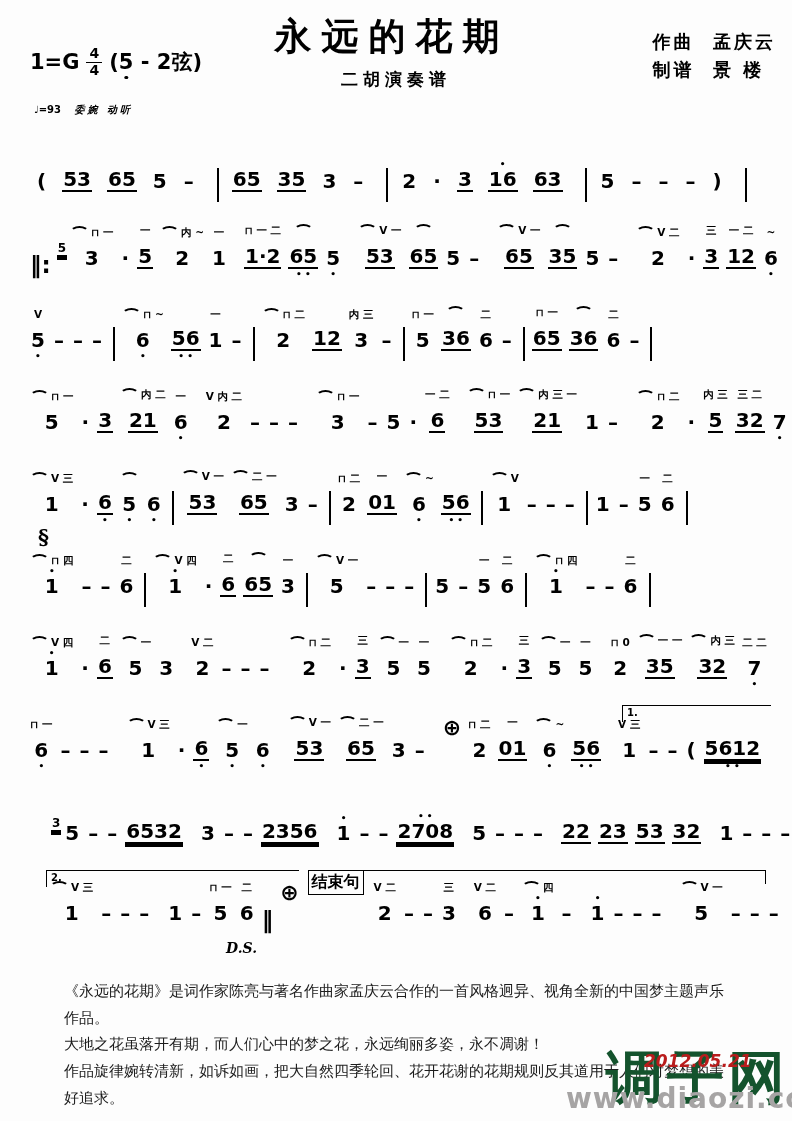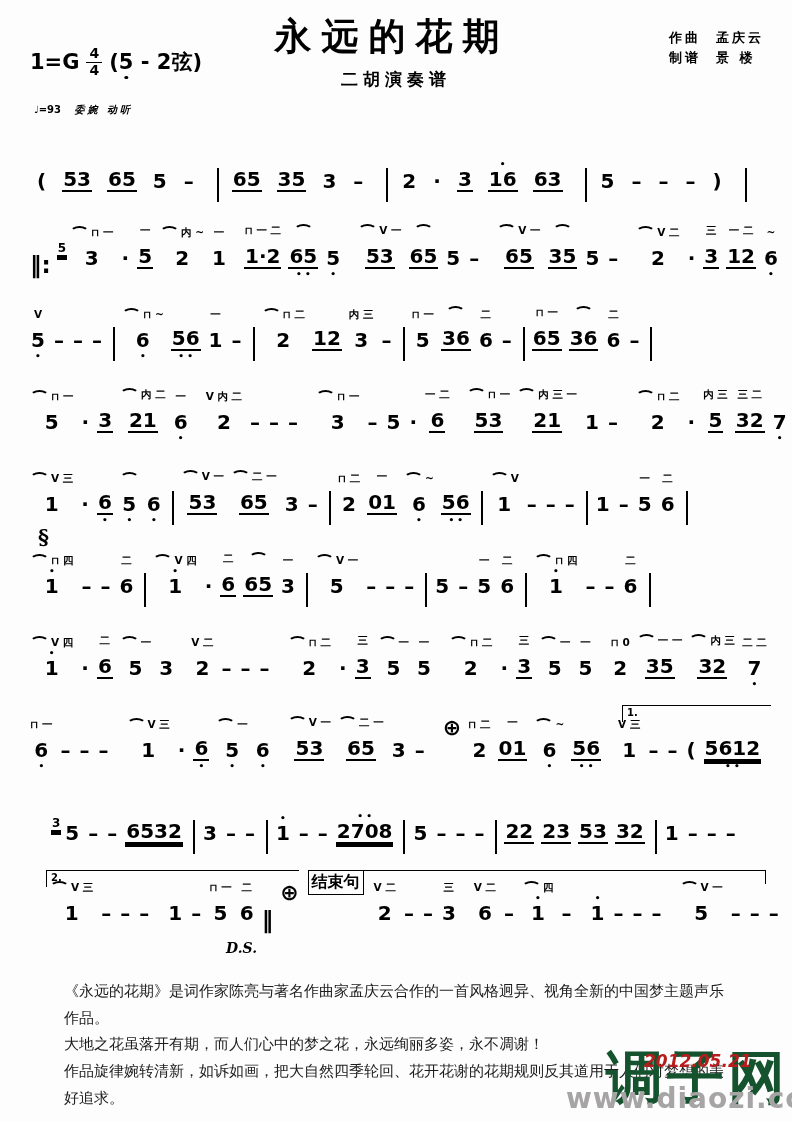--- a/index.html
+++ b/index.html
@@ -9,21 +9,21 @@
   .hdr{position:relative;height:132px;}
   .title{position:absolute;left:0;right:8px;top:12px;text-align:center;font-size:37px;font-weight:700;
          letter-spacing:10px;font-family:"DejaVu Serif","Liberation Serif",serif;}
   .subtitle{position:absolute;left:0;right:0;top:68px;text-align:center;font-size:17px;font-weight:700;letter-spacing:5px;}
   .keysig{position:absolute;left:30px;top:46px;font-size:21px;font-weight:700;display:flex;align-items:center;}
   .meter{display:inline-flex;flex-direction:column;align-items:center;font-size:14px;line-height:1.1;margin:0 7px;font-weight:700;}
   .meter i{font-style:normal;}
   .meter i:first-child{border-bottom:1.6px solid #000;padding:0 3px 1px;}
   .lowdot{position:relative;}
   .lowdot::after{content:"";position:absolute;left:50%;bottom:-5px;width:3.4px;height:3.4px;background:#000;border-radius:50%;transform:translateX(-50%);}
-  .credits{position:absolute;right:28px;top:28px;font-size:13px;font-weight:700;line-height:1.55;letter-spacing:3px;
+  .credits{position:absolute;right:16px;top:28px;font-size:18px;font-weight:700;line-height:1.55;letter-spacing:3px;
            font-family:"DejaVu Serif","Liberation Serif",serif;}
   .tempo{position:absolute;left:34px;top:103px;font-size:10px;font-weight:700;}
   .tempo .expr{font-style:italic;margin-left:10px;letter-spacing:3px;}
   
   .systems{padding:4px 24px 0 30px;}
   .line{display:flex;align-items:flex-end;margin-bottom:15px;position:relative;min-height:64px;}
   .line-1{min-height:44px;margin-bottom:10px;padding-left:6px;}
   .line-1 .tok{margin-right:15px;}
   .line-1 .bar{margin:0 13px 1px 7px;}
   .line-9{margin-top:16px;min-height:52px;padding-left:22px;}
@@ -1415,20 +1415,26 @@
           <span class="hd"></span>
           <span class="ch">–</span>
           <span class="ud"></span>
         </span>
         <span class="tok">
           <span class="am"></span>
           <span class="hd"></span>
           <span class="ch">–</span>
           <span class="ud"></span>
         </span>
+        <span class="tok">
+          <span class="am"></span>
+          <span class="hd"></span>
+          <span class="ch u2">2356</span>
+          <span class="ud"></span>
+        </span>
         <span class="bar"></span>
         <span class="tok">
           <span class="am"></span>
           <span class="hd">•</span>
           <span class="ch">1</span>
           <span class="ud"></span>
         </span>
         <span class="tok">
           <span class="am"></span>
           <span class="hd"></span>

